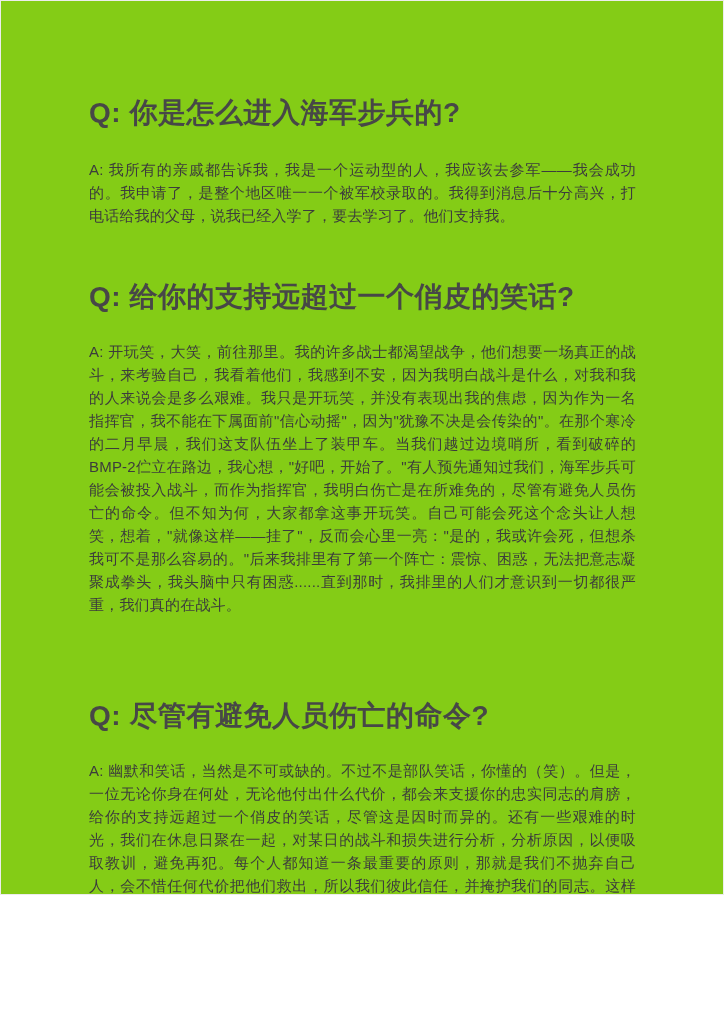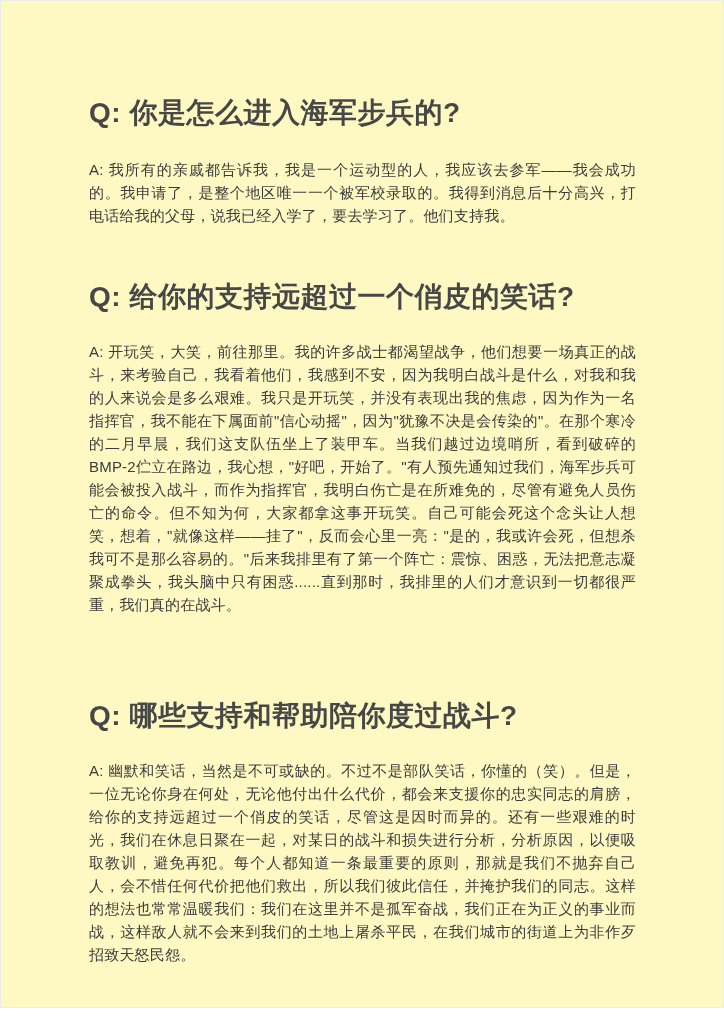--- a/index.html
+++ b/index.html
@@ -4,22 +4,22 @@
 <style>
   * { margin: 0; padding: 0; box-sizing: border-box; }
   html, body {
     width: 724px;
     background: #ffffff;
     font-family: "Liberation Sans", "DejaVu Sans", sans-serif;
   }
   .page {
     position: relative;
     width: 724px;
-    height: 1008px;
-    background: #fef9c3;
+    height: 895px;
+    background: #84cc16;
     border: 1px solid #ececec;
     padding: 94px 87px 0 88px;
     overflow: hidden;
   }
   .qa-section { display: block; }
   .question {
     font-size: 28px;
     line-height: 36px;
     font-weight: 700;
     color: #474747;
@@ -52,19 +52,19 @@
     <h2 class="question">Q: 你是怎么进入海军步兵的?</h2>
     <p class="answer">A: 我所有的亲戚都告诉我，我是一个运动型的人，我应该去参军——我会成功的。我申请了，是整个地区唯一一个被军校录取的。我得到消息后十分高兴，打电话给我的父母，说我已经入学了，要去学习了。他们支持我。</p>
   </section>
 
   <section class="qa-section s2">
     <h2 class="question">Q: 给你的支持远超过一个俏皮的笑话?</h2>
     <p class="answer">A: 开玩笑，大笑，前往那里。我的许多战士都渴望战争，他们想要一场真正的战斗，来考验自己，我看着他们，我感到不安，因为我明白战斗是什么，对我和我的人来说会是多么艰难。我只是开玩笑，并没有表现出我的焦虑，因为作为一名指挥官，我不能在下属面前"信心动摇"，因为"犹豫不决是会传染的"。在那个寒冷的二月早晨，我们这支队伍坐上了装甲车。当我们越过边境哨所，看到破碎的BMP-2伫立在路边，我心想，"好吧，开始了。"有人预先通知过我们，海军步兵可能会被投入战斗，而作为指挥官，我明白伤亡是在所难免的，尽管有避免人员伤亡的命令。但不知为何，大家都拿这事开玩笑。自己可能会死这个念头让人想笑，想着，"就像这样——挂了"，反而会心里一亮："是的，我或许会死，但想杀我可不是那么容易的。"后来我排里有了第一个阵亡：震惊、困惑，无法把意志凝聚成拳头，我头脑中只有困惑......直到那时，我排里的人们才意识到一切都很严重，我们真的在战斗。</p>
   </section>
 
   <section class="qa-section s3">
-    <h2 class="question">Q: 哪些支持和帮助陪你度过战斗?</h2>
+    <h2 class="question">Q: 尽管有避免人员伤亡的命令?</h2>
     <p class="answer">A: 幽默和笑话，当然是不可或缺的。不过不是部队笑话，你懂的（笑）。但是，一位无论你身在何处，无论他付出什么代价，都会来支援你的忠实同志的肩膀，给你的支持远超过一个俏皮的笑话，尽管这是因时而异的。还有一些艰难的时光，我们在休息日聚在一起，对某日的战斗和损失进行分析，分析原因，以便吸取教训，避免再犯。每个人都知道一条最重要的原则，那就是我们不抛弃自己人，会不惜任何代价把他们救出，所以我们彼此信任，并掩护我们的同志。这样的想法也常常温暖我们：我们在这里并不是孤军奋战，我们正在为正义的事业而战，这样敌人就不会来到我们的土地上屠杀平民，在我们城市的街道上为非作歹招致天怒民怨。</p>
   </section>
 
   <div class="page-number">11</div>
 
 </div>
 
 </body></html>

